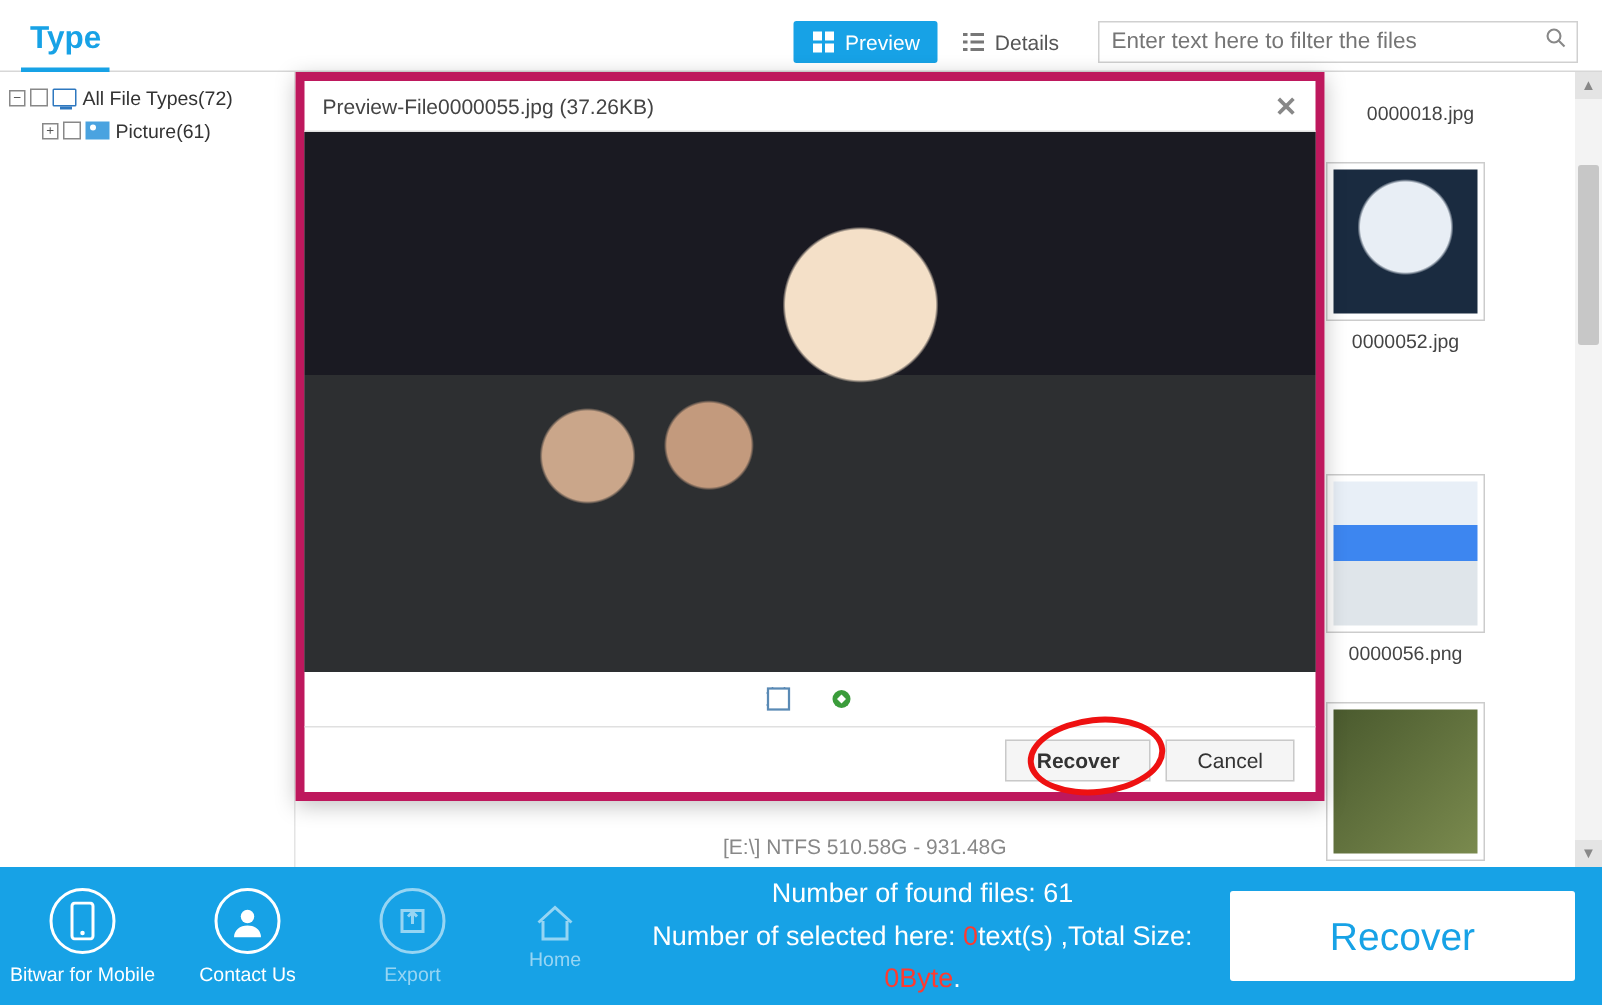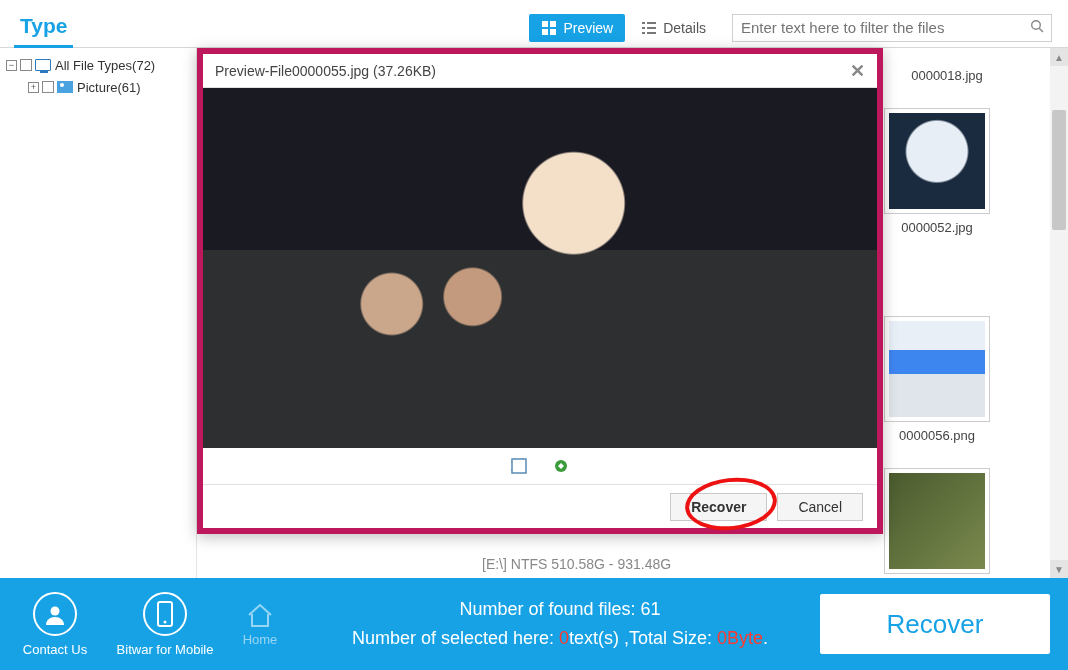--- a/index.html
+++ b/index.html
@@ -179,35 +179,44 @@
     <button class="mbtn">Cancel</button>
   </div>
 </div>
 <div class="ring-wrap">
     <div class="ring" style="left:488px; top:430px;"></div>
   </div>
 
 <div class="bottombar">
   <div class="bb-btn">
     <div class="bb-circle">
+      <svg width="18" height="26">
+          <rect x="2" y="1" width="14" height="24" rx="2" fill="none" stroke="#fff" stroke-width="2"></rect>
+          <circle cx="9" cy="21" r="1.5" fill="#fff"></circle>
+        </svg>
+    </div>
+    <div>Bitwar for Mobile</div>
+  </div>
+  <div class="bb-btn">
+    <div class="bb-circle">
       <svg width="22" height="22">
           <circle cx="11" cy="8" r="4.5" fill="#fff"></circle>
           <path d="M2 22c0-5 4-8 9-8s9 3 9 8" fill="#fff"></path>
         </svg>
     </div>
     <div>Contact Us</div>
   </div>
-  <div class="bb-btn">
+  <div class="bb-btn disabled">
     <div class="bb-circle">
-      <svg width="18" height="26">
-          <rect x="2" y="1" width="14" height="24" rx="2" fill="none" stroke="#fff" stroke-width="2"></rect>
-          <circle cx="9" cy="21" r="1.5" fill="#fff"></circle>
-        </svg>
-    </div>
-    <div>Bitwar for Mobile</div>
+      <svg width="20" height="20">
+          <rect x="3" y="3" width="14" height="14" fill="none" stroke="#fff" stroke-width="2"></rect>
+          <path d="M10 12V4M10 4l-3 3M10 4l3 3" fill="none" stroke="#fff" stroke-width="2"></path>
+        </svg>
+    </div>
+    <div>Export</div>
   </div>
   <div class="bb-btn plain" style="width:80px">
     <svg width="30" height="28">
         <path d="M4 14L15 4l11 10M7 13v12h16V13" fill="none" stroke="#fff" stroke-width="2"></path>
       </svg>
     <div>Home</div>
   </div>
   <div class="bb-stats">
     <div><span>Number of found files: </span><span>61</span></div>
     <div>

